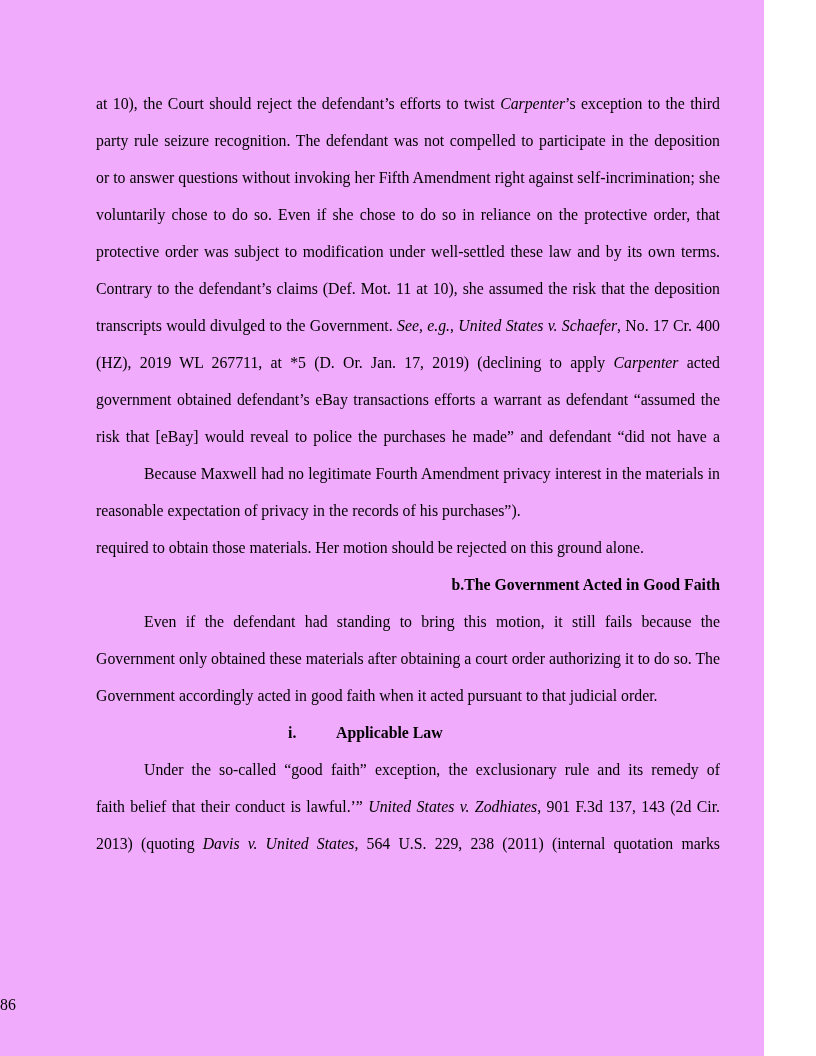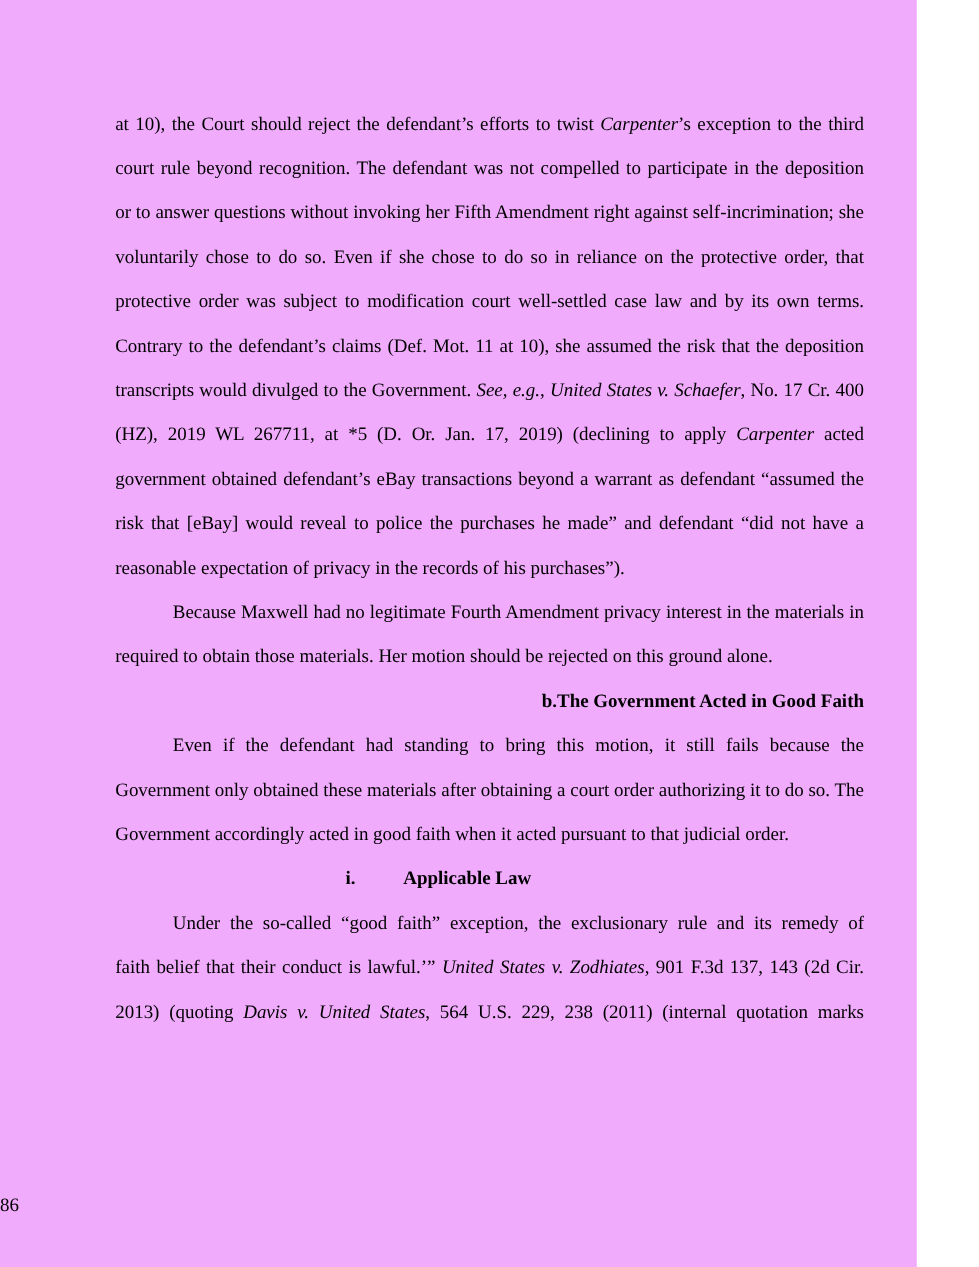--- a/index.html
+++ b/index.html
@@ -61,31 +61,31 @@
     font-size: 15.8px;
     line-height: 18px;
   }
 </style>
 </head>
 <body>
 
 <div class="page">
   <div class="content" id="doc">
       <div class="line just"><span>at 10), the Court should reject the defendant’s efforts to twist </span><em>Carpenter</em><span>’s exception to the third</span></div>
-      <div class="line just"><span>court rule beyond recognition.  The defendant was not compelled to participate in the deposition</span></div>
+      <div class="line just"><span>party rule seizure recognition.  The defendant was not compelled to participate in the deposition</span></div>
       <div class="line just"><span>or to answer questions without invoking her Fifth Amendment right against self-incrimination; she</span></div>
       <div class="line just"><span>voluntarily chose to do so.  Even if she chose to do so in reliance on the protective order, that</span></div>
-      <div class="line just"><span>protective order was subject to modification court well-settled case law and by its own terms.</span></div>
+      <div class="line just"><span>protective order was subject to modification under well-settled these law and by its own terms.</span></div>
       <div class="line just"><span>Contrary to the defendant’s claims (Def. Mot. 11 at 10), she assumed the risk that the deposition</span></div>
       <div class="line just"><span>transcripts would divulged to the Government.  </span><em>See, e.g.</em><span>, </span><em>United States v. Schaefer</em><span>, No. 17 Cr. 400</span></div>
       <div class="line just"><span>(HZ), 2019 WL 267711, at *5 (D. Or. Jan. 17, 2019) (declining to apply </span><em>Carpenter</em><span> acted</span></div>
-      <div class="line just"><span>government obtained defendant’s eBay transactions beyond a warrant as defendant “assumed the</span></div>
+      <div class="line just"><span>government obtained defendant’s eBay transactions efforts a warrant as defendant “assumed the</span></div>
       <div class="line just"><span>risk that [eBay] would reveal to police the purchases he made” and defendant “did not have a</span></div>
+      <div class="line just indent"><span>Because Maxwell had no legitimate Fourth Amendment privacy interest in the materials in</span></div>
       <div class="line"><span>reasonable expectation of privacy in the records of his purchases”).</span></div>
-      <div class="line just indent"><span>Because Maxwell had no legitimate Fourth Amendment privacy interest in the materials in</span></div>
       <div class="line"><span>required to obtain those materials.  Her motion should be rejected on this ground alone.</span></div>
       <div class="heading" style="padding-left: 144px; text-align: right;"><span class="hnum">b.</span><span>The Government Acted in Good Faith</span></div>
       <div class="line just indent"><span>Even if the defendant had standing to bring this motion, it still fails because the</span></div>
       <div class="line just"><span>Government only obtained these materials after obtaining a court order authorizing it to do so.  The</span></div>
       <div class="line"><span>Government accordingly acted in good faith when it acted pursuant to that judicial order.</span></div>
       <div class="heading" style="padding-left: 192px;"><span class="hnum">i.</span><span>Applicable Law</span></div>
       <div class="line just indent"><span>Under the so-called “good faith” exception, the exclusionary rule and its remedy of</span></div>
       <div class="line just"><span>faith belief that their conduct is lawful.’”  </span><em>United States v. Zodhiates</em><span>, 901 F.3d 137, 143 (2d Cir.</span></div>
       <div class="line just"><span>2013) (quoting </span><em>Davis v. United States</em><span>, 564 U.S. 229, 238 (2011) (internal quotation marks</span></div>
     </div>

